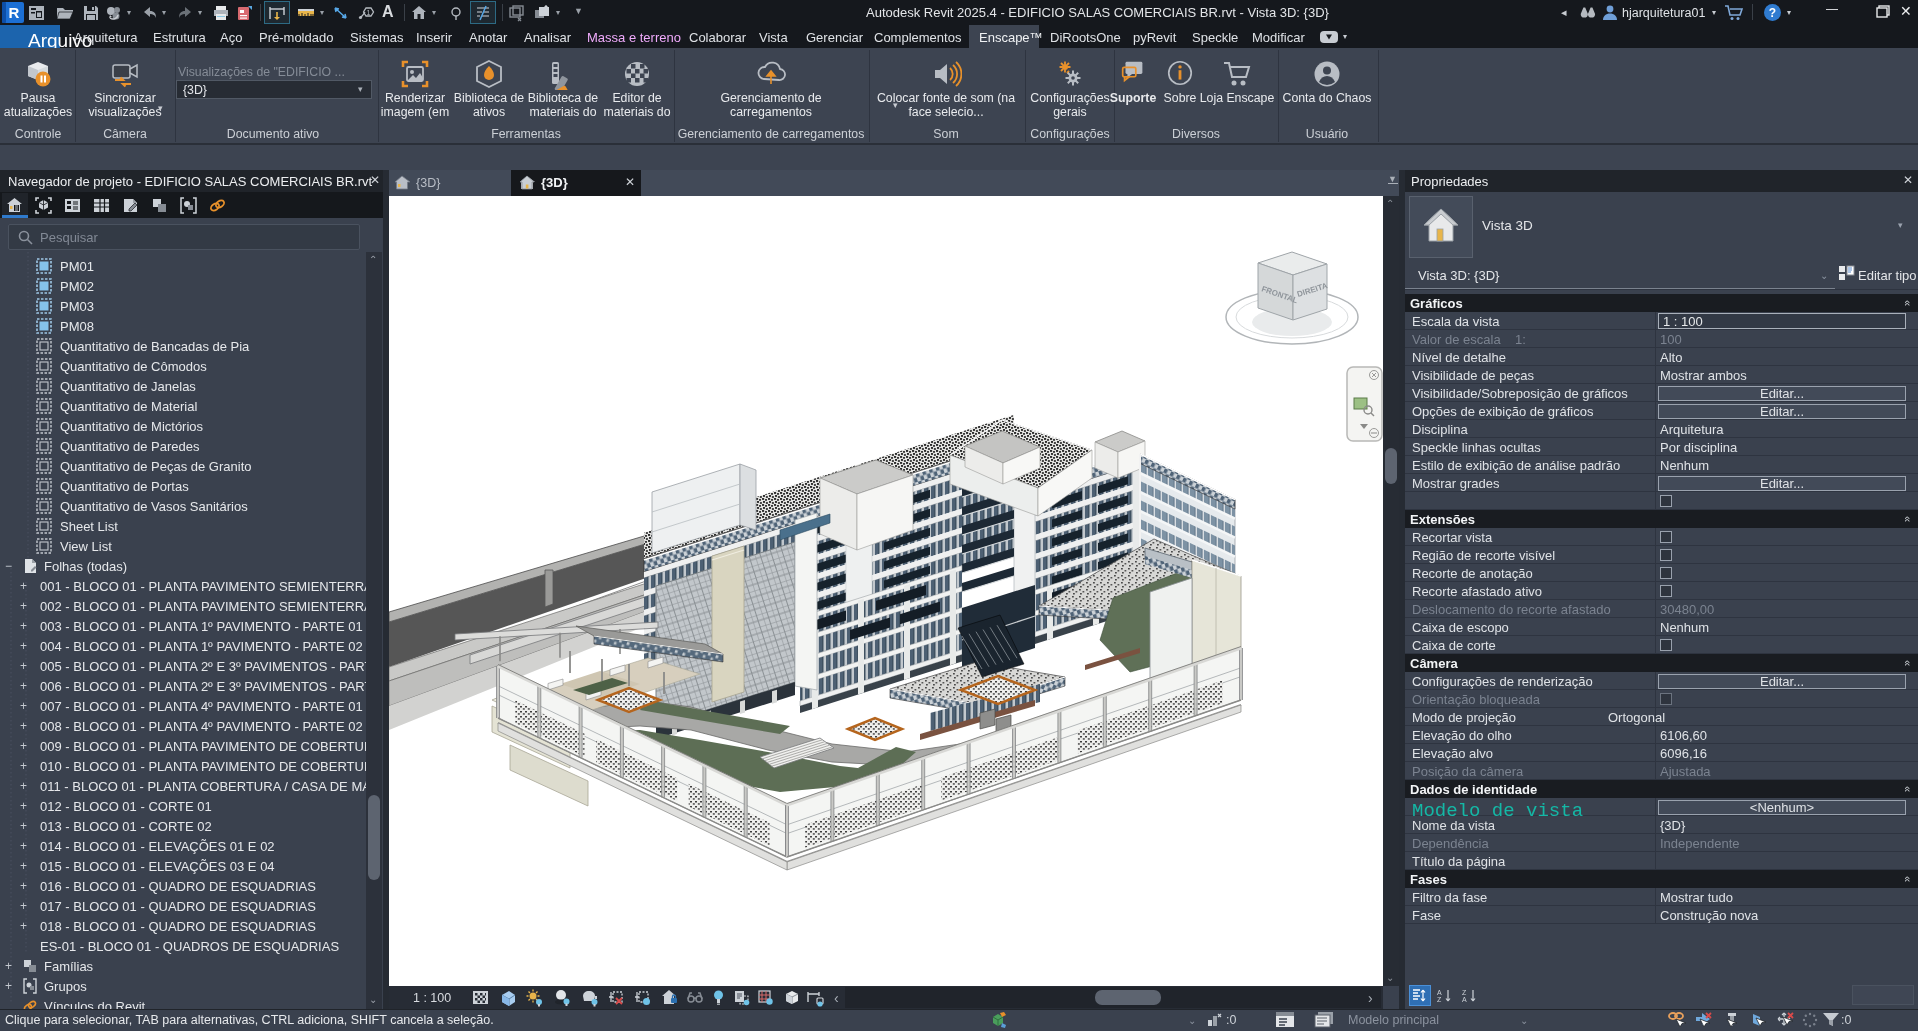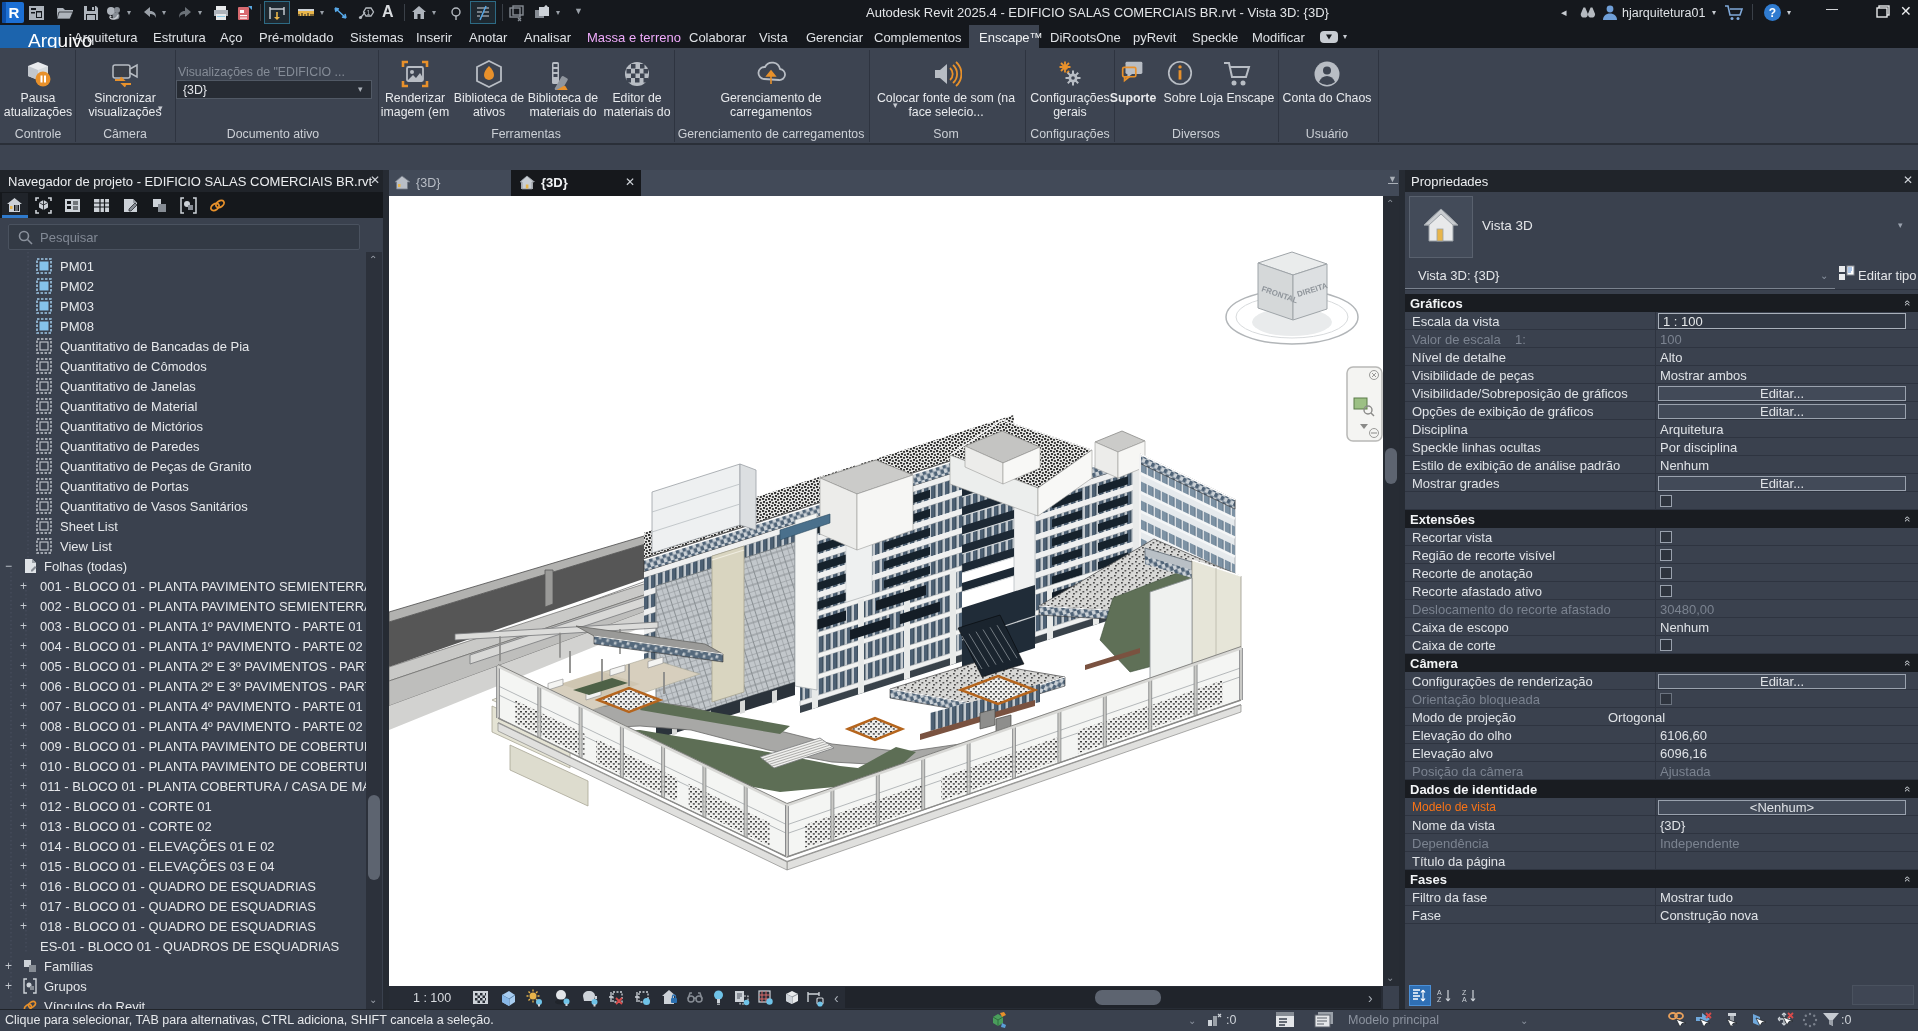--- a/index.html
+++ b/index.html
@@ -1133,21 +1133,21 @@
 <div class="abs txt" style="left:1660px;top:746px;font-size:13px;color:#dfe2e6;font-weight:normal;">6096,16</div>
 <div class="abs" style="left:1405px;top:762px;width:513px;height:18px;background:#3a414e;border-bottom:1px solid #2e3440"></div>
 <div class="abs" style="left:1655px;top:762px;width:1px;height:18px;background:#2e3440"></div>
 <div class="abs txt" style="left:1412px;top:764px;font-size:13px;color:#7b8390;font-weight:normal;">Posição da câmera</div>
 <div class="abs txt" style="left:1660px;top:764px;font-size:13px;color:#7b8390;font-weight:normal;">Ajustada</div>
 <div class="abs" style="left:1405px;top:780px;width:513px;height:18px;background:#191c21"></div>
 <div class="abs txt" style="left:1410px;top:782px;font-size:13px;color:#f2f4f6;font-weight:bold;">Dados de identidade</div>
 <div class="abs txt" style="left:1905px;top:783px;font-size:11px;color:#cfd3d8;font-weight:normal;transform:rotate(90deg)">«</div>
 <div class="abs" style="left:1405px;top:798px;width:513px;height:18px;background:#3a414e;border-bottom:1px solid #2e3440"></div>
 <div class="abs" style="left:1655px;top:798px;width:1px;height:18px;background:#2e3440"></div>
-<div class="abs txt" style="left:1412px;top:800px;font-size:12px;color:#f97316;font-weight:normal;">Modelo de vista</div>
+<div class="abs txt" style="left:1412px;top:800px;font-size:19px;color:#14b8a6;font-weight:normal;font-family:Liberation Mono, monospace;">Modelo de vista</div>
 <div class="abs" style="left:1658px;top:800px;width:248px;height:15px;background:#424a58;border:1px solid #9aa2ae"></div>
 <div class="abs txt" style="left:1782px;top:800px;font-size:13px;color:#dfe2e6;font-weight:normal;transform:translateX(-50%)">&lt;Nenhum&gt;</div>
 <div class="abs" style="left:1405px;top:816px;width:513px;height:18px;background:#3a414e;border-bottom:1px solid #2e3440"></div>
 <div class="abs" style="left:1655px;top:816px;width:1px;height:18px;background:#2e3440"></div>
 <div class="abs txt" style="left:1412px;top:818px;font-size:13px;color:#dfe2e6;font-weight:normal;">Nome da vista</div>
 <div class="abs txt" style="left:1660px;top:818px;font-size:13px;color:#dfe2e6;font-weight:normal;">{3D}</div>
 <div class="abs" style="left:1405px;top:834px;width:513px;height:18px;background:#3a414e;border-bottom:1px solid #2e3440"></div>
 <div class="abs" style="left:1655px;top:834px;width:1px;height:18px;background:#2e3440"></div>
 <div class="abs txt" style="left:1412px;top:836px;font-size:13px;color:#7b8390;font-weight:normal;">Dependência</div>
 <div class="abs txt" style="left:1660px;top:836px;font-size:13px;color:#7b8390;font-weight:normal;">Independente</div>

